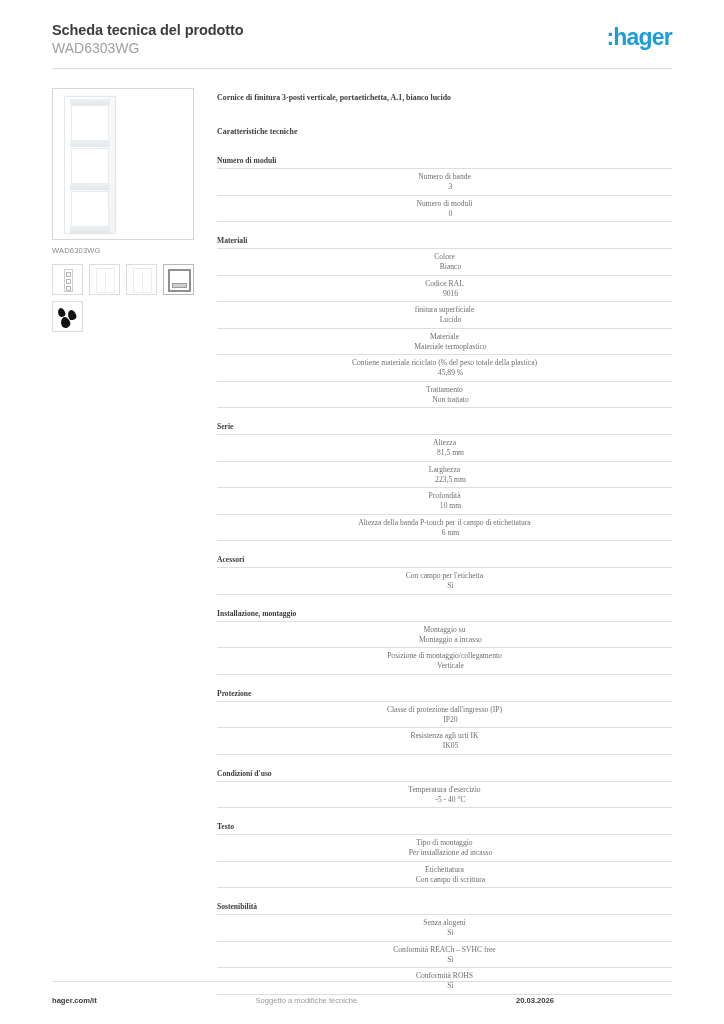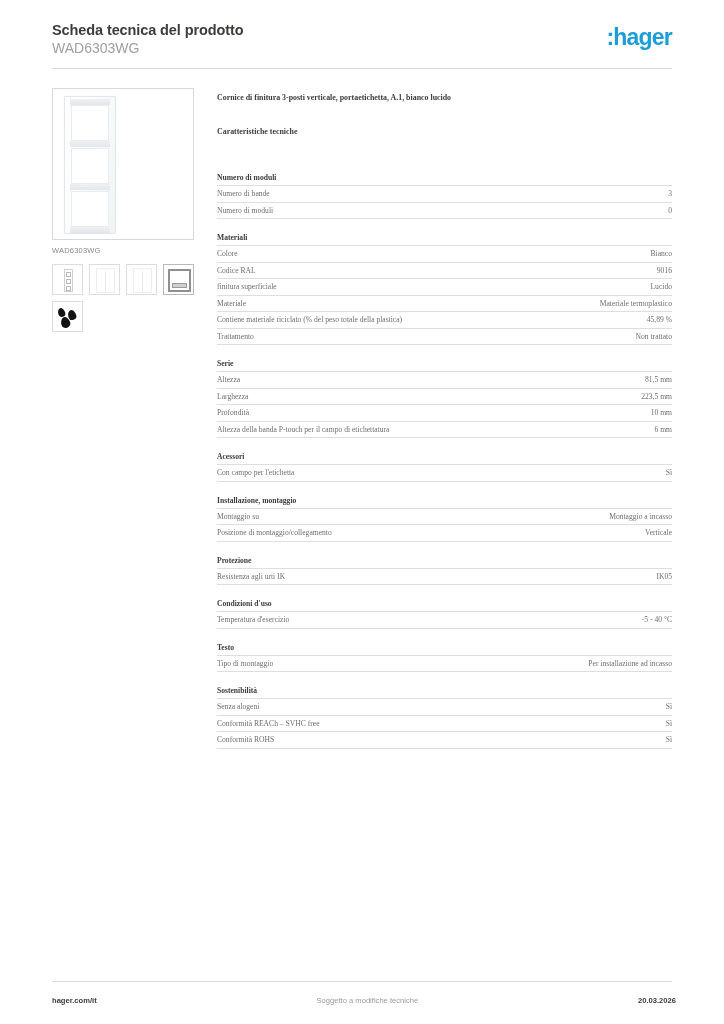--- a/index.html
+++ b/index.html
@@ -193,58 +193,59 @@
     font-size: 7.9px;
     font-weight: bold;
     color: #3c3c3b;
     letter-spacing: 0px;
     margin-bottom: 25px;
   }
   .section-title-main {
     font-size: 7.9px;
     font-weight: bold;
     color: #3c3c3b;
-    margin-bottom: 37px;
+    margin-bottom: 20px;
   }
   .group { margin-bottom: 14px; }
   .group-title {
     font-size: 7.6px;
     font-weight: bold;
     color: #3c3c3b;
     padding-bottom: 3px;
     letter-spacing: 0px;
   }
   .row {
     display: flex;
     justify-content: space-between;
     align-items: center;
     border-top: 1px solid #dedede;
     padding: 3px 0 2.5px 0;
     font-size: 7.6px;
     color: #6e6e6e;
     line-height: 10px;
+    flex-direction: column;
   }
   .row:last-child { border-bottom: 1px solid #dedede; }
   .row .label { text-align: left; white-space: nowrap; }
   .row .value { text-align: right; white-space: nowrap; padding-left: 12px; }
 
   
   .footer-rule {
     position: absolute;
     left: 52px;
     top: 981px;
     width: 620px;
     height: 1px;
     background: #dcdcdc;
   }
   .footer {
     position: absolute;
     left: 52px;
     top: 996px;
-    width: 624px;
+    width: 502px;
     display: flex;
     align-items: center;
     font-size: 7.6px;
   }
   .footer-left   { flex: 0 0 auto; color: #3c3c3b; font-weight: bold; }
   .footer-center { flex: 1 1 auto; text-align: center; color: #9a9a9a; }
   .footer-right  { flex: 0 0 auto; color: #3c3c3b; font-weight: bold; }
 </style>
 </head>
 <body>
@@ -386,36 +387,44 @@
             <span class="value">Montaggio a incasso</span>
           </div>
           <div class="row">
             <span class="label">Posizione di montaggio/collegamento</span>
             <span class="value">Verticale</span>
           </div>
         </div>
         <div class="group">
           <div class="group-title">Protezione</div>
           <div class="row">
+            <span class="label">Classe di protezione dall'ingresso (IP)</span>
+            <span class="value">IP20</span>
+          </div>
+          <div class="row">
             <span class="label">Resistenza agli urti IK</span>
             <span class="value">IK05</span>
           </div>
         </div>
         <div class="group">
           <div class="group-title">Condizioni d'uso</div>
           <div class="row">
             <span class="label">Temperatura d'esercizio</span>
             <span class="value">-5 - 40 °C</span>
           </div>
         </div>
         <div class="group">
           <div class="group-title">Testo</div>
           <div class="row">
             <span class="label">Tipo di montaggio</span>
             <span class="value">Per installazione ad incasso</span>
+          </div>
+          <div class="row">
+            <span class="label">Etichettatura</span>
+            <span class="value">Con campo di scrittura</span>
           </div>
         </div>
         <div class="group">
           <div class="group-title">Sostenibilità</div>
           <div class="row">
             <span class="label">Senza alogeni</span>
             <span class="value">Sì</span>
           </div>
           <div class="row">
             <span class="label">Conformità REACh – SVHC free</span>

